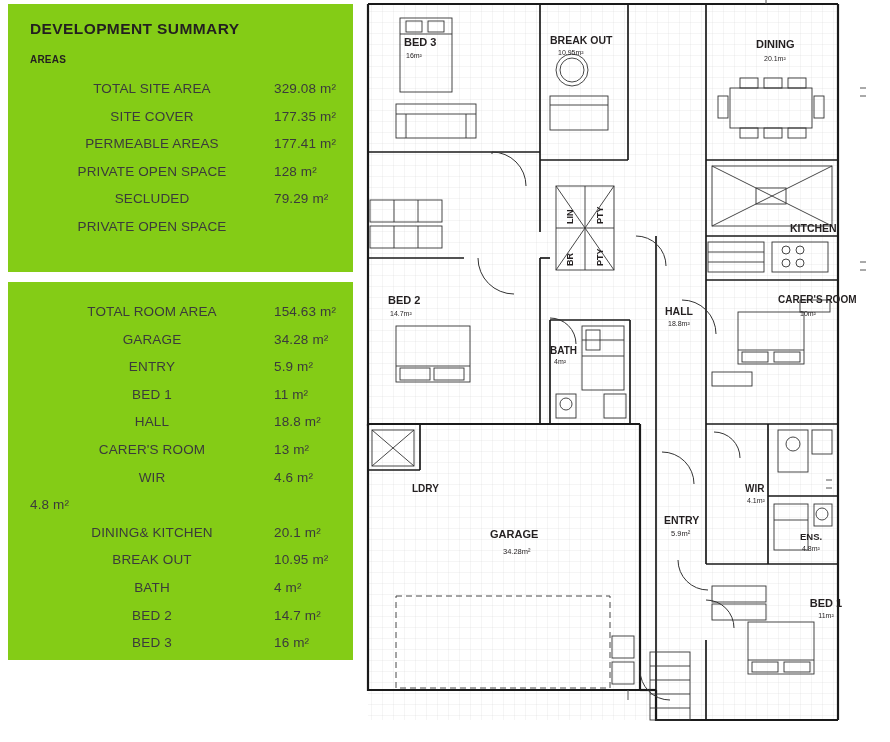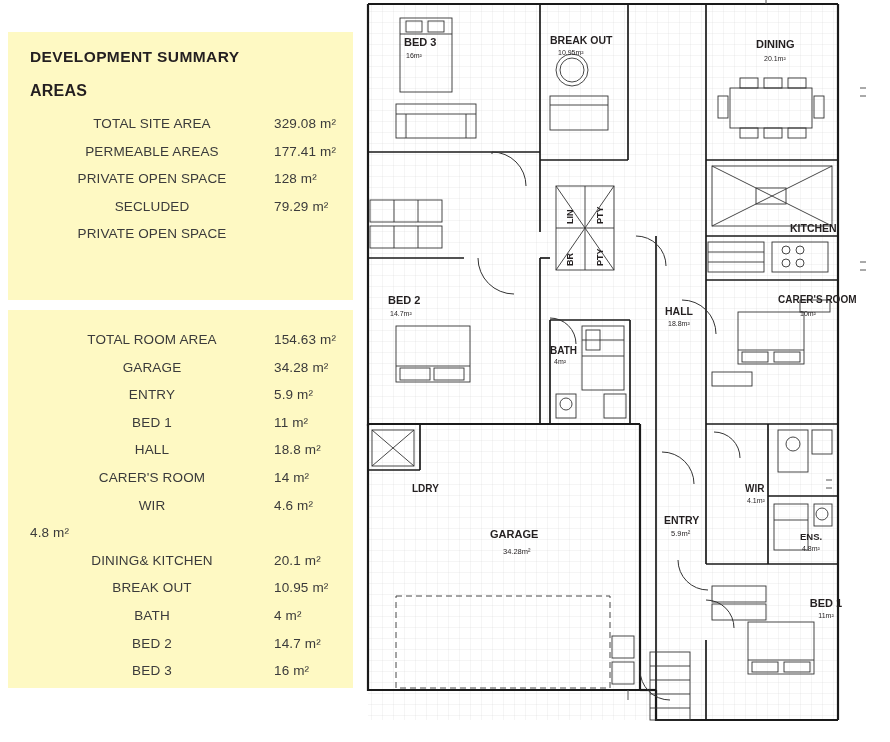--- a/index.html
+++ b/index.html
@@ -25,23 +25,22 @@
   .summary-col {
     position: absolute;
     left: 0;
     top: 0;
     width: 356px;
     height: 742px;
   }
   .panel {
     position: absolute;
     left: 8px;
-    background: #fef9c3;
+    background: #84cc16;
     box-sizing: border-box;
-    margin-top: 28px;
   }
   .panel-top {
     top: 4px;
     width: 345px;
     height: 268px;
     padding: 16px 18px 0 22px;
   }
   .panel-bottom {
     top: 282px;
     width: 345px;
@@ -49,21 +48,21 @@
     padding: 16px 18px 8px 22px;
   }
   .dev-title {
     font-size: 15.5px;
     font-weight: bold;
     letter-spacing: 0.4px;
     color: #231f20;
     margin: 0 0 16px 0;
   }
   .areas-head {
-    font-size: 16px;
+    font-size: 10px;
     font-weight: bold;
     letter-spacing: 0.2px;
     margin: 0 0 10px 0;
   }
   .arow {
     display: flex;
     font-size: 13.5px;
     line-height: 27.5px;
     color: #3b3b3b;
     letter-spacing: 0.15px;
@@ -110,20 +109,24 @@
 
     <div class="panel panel-top">
       <div class="dev-title">DEVELOPMENT SUMMARY</div>
       <div class="areas-head">AREAS</div>
 
       <div class="arow">
         <span class="k">TOTAL SITE AREA</span>
         <span class="v">329.08 m²</span>
       </div>
       <div class="arow">
+        <span class="k">SITE COVER</span>
+        <span class="v">177.35 m²</span>
+      </div>
+      <div class="arow">
         <span class="k">PERMEABLE AREAS</span>
         <span class="v">177.41 m²</span>
       </div>
       <div class="arow">
         <span class="k">PRIVATE OPEN SPACE</span>
         <span class="v">128 m²</span>
       </div>
       <div class="arow">
         <span class="k">SECLUDED</span>
         <span class="v">79.29 m²</span>
@@ -150,21 +153,21 @@
       <div class="arow">
         <span class="k">BED 1</span>
         <span class="v">11 m²</span>
       </div>
       <div class="arow">
         <span class="k">HALL</span>
         <span class="v">18.8 m²</span>
       </div>
       <div class="arow">
         <span class="k">CARER'S ROOM</span>
-        <span class="v">14 m²</span>
+        <span class="v">13 m²</span>
       </div>
       <div class="arow">
         <span class="k">WIR</span>
         <span class="v">4.6 m²</span>
       </div>
       <div class="arow">
         <span class="v">4.8 m²</span>
       </div>
       <div class="arow">
         <span class="k">DINING&amp; KITCHEN</span>

